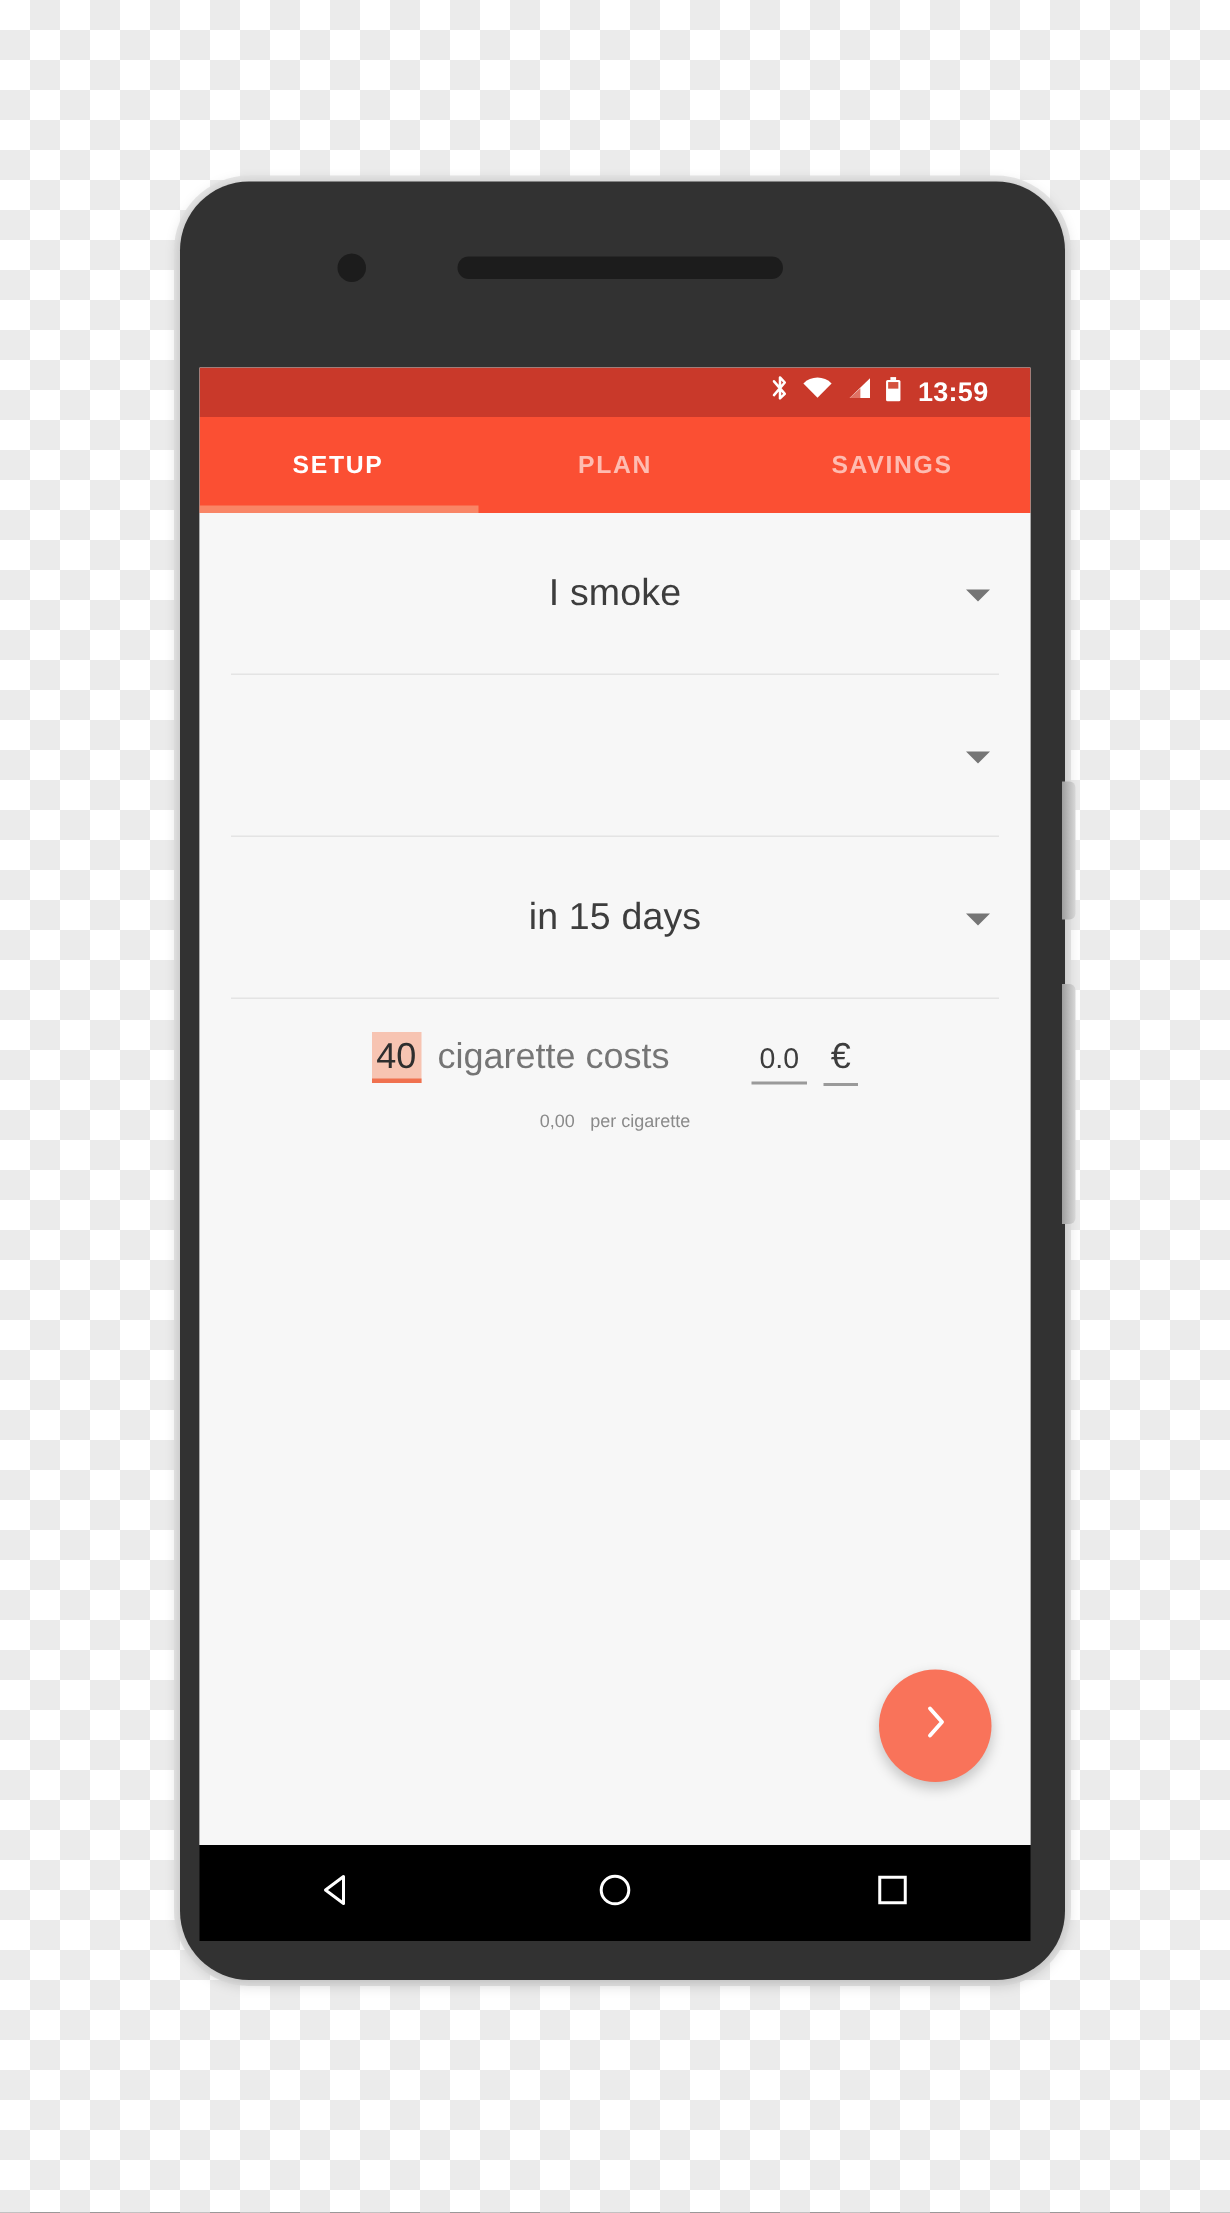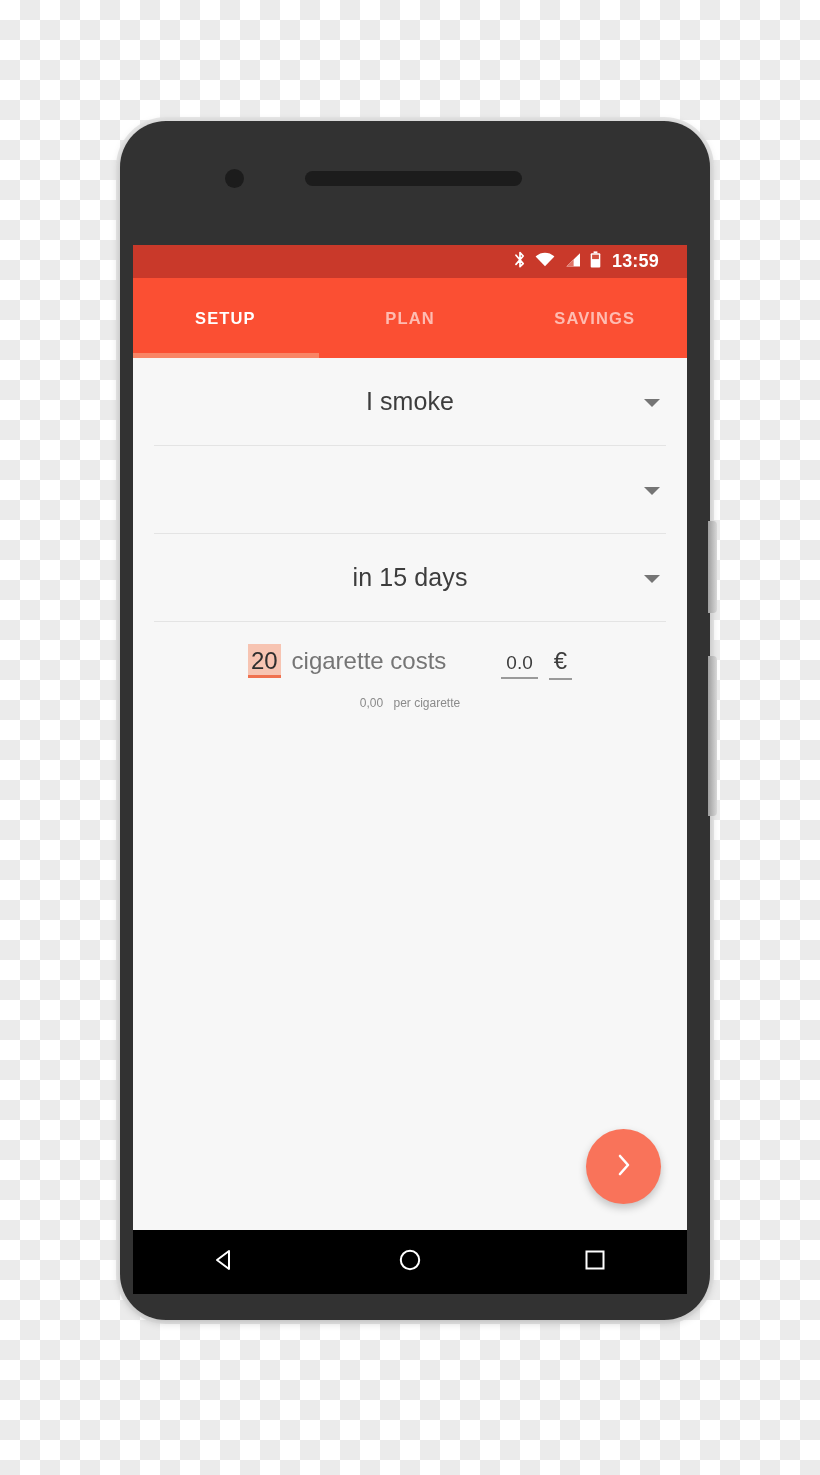--- a/index.html
+++ b/index.html
@@ -94,21 +94,21 @@
   #status-time {
     color: #ffffff;
     font-size: 18px;
     font-weight: bold;
     letter-spacing: 0.2px;
     margin-left: 2px;
   }
 
   
   #tab-bar {
-    height: 80px;
+    height: 64px;
     background: #fb4f33;
     display: flex;
     position: relative;
   }
   .tab {
     flex: 1;
     display: flex;
     align-items: center;
     justify-content: center;
     font-size: 16.5px;
@@ -130,21 +130,21 @@
 
   
   #content {
     position: relative;
     height: calc(100% - 33px - 64px);
     background: #f7f7f7;
   }
 
   .field-row {
     position: relative;
-    height: 88px;
+    height: 108px;
     margin: 0 21px;
     display: flex;
     align-items: center;
     justify-content: center;
     border-bottom: 1px solid #e4e4e4;
     cursor: pointer;
   }
   .field-label {
     font-size: 25px;
     color: #3d3d3d;
@@ -301,21 +301,21 @@
         <span class="caret"></span>
       </div>
 
 
       <div class="field-row">
         <span class="field-label">in 15 days</span>
         <span class="caret"></span>
       </div>
 
       <div id="cost-row">
-        <span id="qty-input">20</span>
+        <span id="qty-input">40</span>
         <span id="cost-text">cigarette costs</span>
         <span id="price-input">0.0</span>
         <span id="currency-input">€</span>
       </div>
 
       <div id="per-cig-row">
         <span id="per-cig-value">0,00</span>
         <span>per cigarette</span>
       </div>
 

